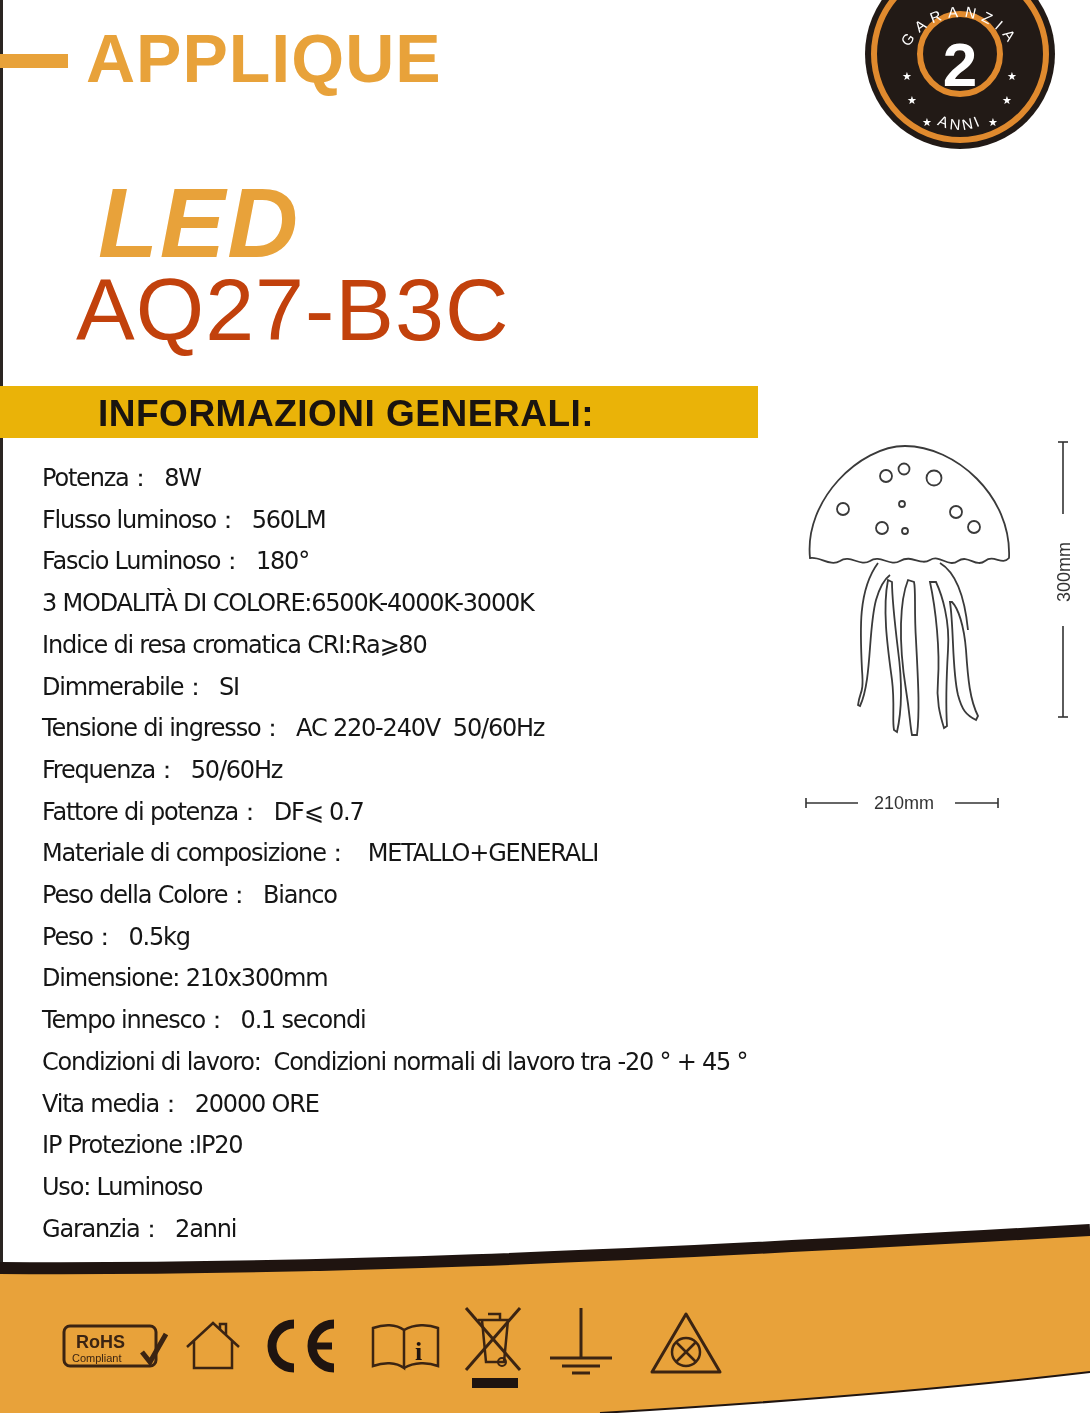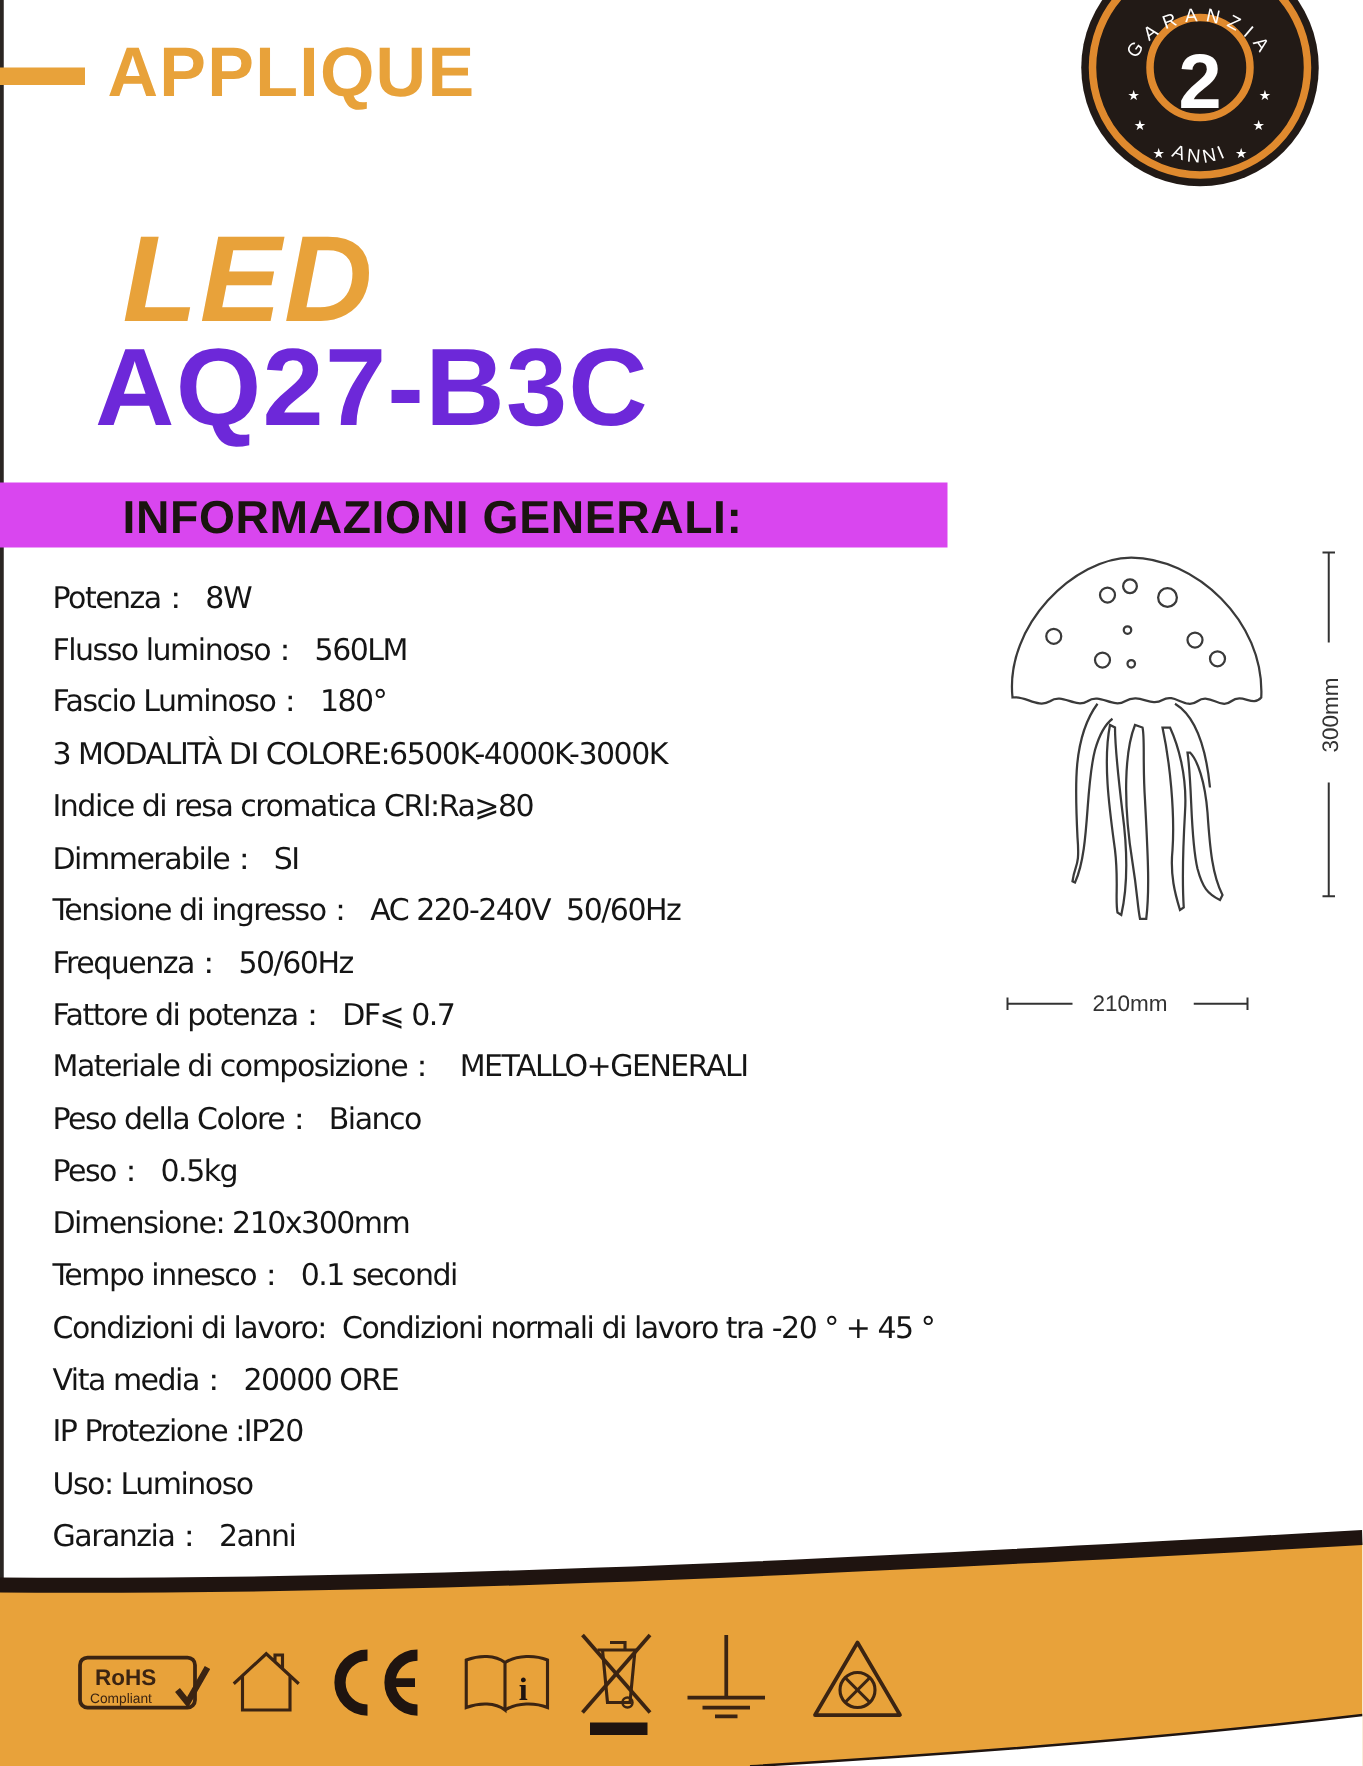--- a/index.html
+++ b/index.html
@@ -6,36 +6,36 @@
   body {
     width:1090px; height:1413px; position:relative; overflow:hidden;
     background:#ffffff;
     font-family: "Liberation Sans", sans-serif;
   }
   .left-rule { position:absolute; left:0; top:0; width:3px; height:1290px; background:#2a2522; }
   .title-dash { position:absolute; left:0; top:54px; width:68px; height:14px; background:#E8A23A; }
   .title-1 {
     position:absolute; left:86px; top:8px;
     font-family:"Liberation Sans", sans-serif; font-weight:700;
-    font-size:56px; line-height:100px; color:#E8A23A; letter-spacing:1px;
+    font-size:68px; line-height:100px; color:#E8A23A; letter-spacing:1px;
   }
   .title-2 {
     position:absolute; left:98px; top:128px;
     font-family:"Liberation Sans", sans-serif; font-weight:700; font-style:italic;
     font-size:98px; line-height:110px; color:#E8A23A; letter-spacing:2px;margin-top:40px;
   }
   .model {
     position:absolute; left:76px; top:260px;
-    font-family:"Liberation Sans", sans-serif; font-weight:700;
-    font-size:88px; line-height:100px; color:#6d28d9; letter-spacing:1px;
+    font-family:"Liberation Sans", sans-serif; font-weight:400;
+    font-size:88px; line-height:100px; color:#c2410c; letter-spacing:1px;
   }
   .badge { position:absolute; left:864px; top:0px; width:192px; height:150px; }
   .section-bar {
     position:absolute; left:0; top:386px; width:758px; height:52px;
-    background:#d946ef;
+    background:#eab308;
   }
   .section-title {
     position:absolute; left:98px; top:0; line-height:56px;
     font-family:"Liberation Sans", sans-serif; font-weight:700;
     font-size:37px; color:#1a1410; letter-spacing:0.5px;
   }
   .specs { position:absolute; left:42px; top:458px; }
   .spec-row {
     font-family:"DejaVu Sans", sans-serif;
     font-size:24px; line-height:41.7px; color:#151515;

